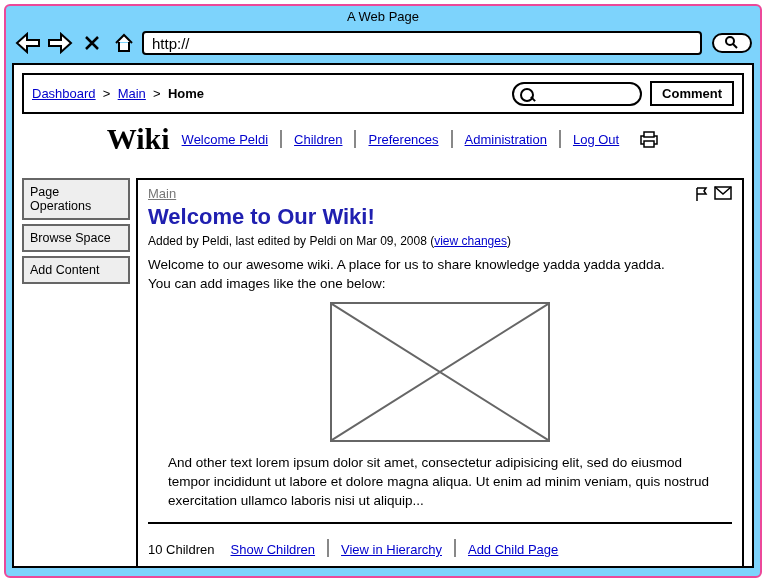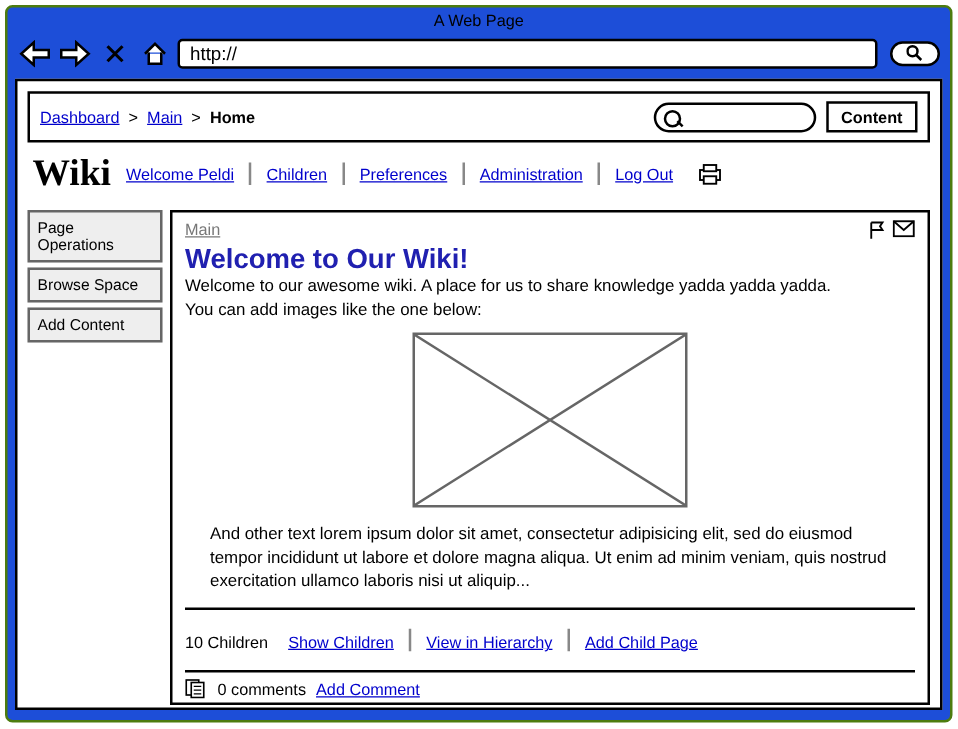--- a/index.html
+++ b/index.html
@@ -1,32 +1,32 @@
 <!DOCTYPE html>
 <html><head>
 <meta charset="utf-8">
 <style>
 * { box-sizing: border-box; margin: 0; padding: 0; }
 body { font-family: "Comic Sans MS", cursive, sans-serif; background: #fff; width: 766px; height: 583px; overflow: hidden; }
-.browser-chrome { border: 2px solid #4d7c0f; border-radius: 6px; margin: 4px; background: #1d4ed8; height: 574px; position: relative; }
+.browser-chrome { border: 2px solid #ec4899; border-radius: 6px; margin: 4px; background: #7dd3fc; height: 574px; position: relative; }
 .browser-title { text-align: center; font-size: 13px; padding: 3px 0; }
 .browser-toolbar { display: flex; align-items: center; padding: 4px 8px; gap: 4px; }
 .nav-arrow { width: 28px; height: 24px; display: flex; align-items: center; justify-content: center; }
 .url-bar { flex: 1; background: #fff; border: 2px solid #000; border-radius: 4px; padding: 3px 8px; font-size: 15px; height: 24px; }
 .go-btn { width: 40px; height: 20px; border: 2px solid #000; border-radius: 12px; background: #fff; margin-left: 6px; display: flex; align-items: center; justify-content: center; }
 .page-area { background: #fff; margin: 4px 6px 6px 6px; border: 2px solid #000; height: 505px; overflow: hidden; }
 .breadcrumb-bar { display: flex; align-items: center; justify-content: space-between; border: 2px solid #000; margin: 8px; padding: 6px 8px; }
 .breadcrumbs { font-size: 13px; }
 .breadcrumbs a { color: #0000cc; text-decoration: underline; }
 .search-group { display: flex; align-items: center; gap: 8px; }
 .search-field { width: 130px; height: 24px; border: 2px solid #000; border-radius: 12px; background: #fff; position: relative; }
 .search-field::before { content: ""; position: absolute; left: 6px; top: 4px; width: 10px; height: 10px; border: 2px solid #000; border-radius: 50%; }
 .search-field::after { content: ""; position: absolute; left: 16px; top: 14px; width: 6px; height: 2px; background: #000; transform: rotate(45deg); }
 .search-btn { border: 2px solid #000; background: #fff; padding: 3px 10px; font-family: inherit; font-size: 13px; font-weight: bold; }
-.header-row { display: flex; align-items: center; justify-content: flex-start; padding: 0 12px 12px 12px; }
+.header-row { display: flex; align-items: center; justify-content: center; padding: 0 12px 22px 12px; }
 .logo { font-size: 30px; font-weight: bold; font-family: "Comic Sans MS", cursive; }
 .top-links { display: flex; align-items: center; gap: 0; font-size: 13px; }
 .top-links a { color: #0000cc; text-decoration: underline; padding: 0 12px; }
 .vsep { width: 2px; height: 18px; background: #888; }
 .printer-icon { margin-left: 8px; }
 .body-row { display: flex; padding: 0 8px; gap: 6px; border-radius: 18px; }
 .sidebar { width: 108px; display: flex; flex-direction: column; gap: 4px; }
 .side-btn { border: 2px solid #666; background: #eee; padding: 5px 6px; font-size: 12.5px; font-family: inherit; text-align: left; cursor: pointer; }
 .content-panel { flex: 1; border: 2px solid #000; padding: 6px 10px; position: relative; height: 396px; }
 .panel-top { display: flex; justify-content: space-between; align-items: flex-start; }
@@ -86,21 +86,21 @@
     <div class="breadcrumb-bar">
       <div class="breadcrumbs">
         <a href="#">Dashboard</a>
         <span> &nbsp;&gt;&nbsp; </span>
         <a href="#">Main</a>
         <span> &nbsp;&gt;&nbsp; </span>
         <b>Home</b>
       </div>
       <div class="search-group">
         <div class="search-field"></div>
-        <button class="search-btn">Content</button>
+        <button class="search-btn">Comment</button>
       </div>
     </div>
 
     <div class="header-row">
       <div class="logo">Wiki</div>
       <div class="top-links">
         <a href="#">Welcome Peldi</a>
         <div class="vsep"></div>
         <a href="#">Children</a>
         <div class="vsep"></div>
@@ -137,20 +137,23 @@
             </span>
             <span>
               <svg width="18" height="14">
                   <rect x="1" y="1" width="16" height="12" fill="#fff" stroke="#000" stroke-width="1.5"></rect>
                   <path d="M1 1 L9 8 L17 1" fill="none" stroke="#000" stroke-width="1.5"></path>
                 </svg>
             </span>
           </div>
         </div>
         <div class="page-title">Welcome to Our Wiki!</div>
+        <div class="byline">
+          <span>Added by Peldi, last edited by Peldi on Mar 09, 2008 (</span><a href="#">view changes</a><span>)</span>
+        </div>
         <div class="body-text">Welcome to our awesome wiki. A place for us to share knowledge yadda yadda yadda.</div>
         <div class="body-text">You can add images like the one below:</div>
         <div class="img-placeholder">
           <svg viewBox="0 0 220 140" preserveAspectRatio="none">
               <path d="M0 0 L220 140 M220 0 L0 140" stroke="#666" stroke-width="2"></path>
             </svg>
         </div>
         <div class="lorem">And other text lorem ipsum dolor sit amet, consectetur adipisicing elit, sed do eiusmod tempor incididunt ut labore et dolore magna aliqua. Ut enim ad minim veniam, quis nostrud exercitation ullamco laboris nisi ut aliquip...</div>
 
         <div class="children-bar">

